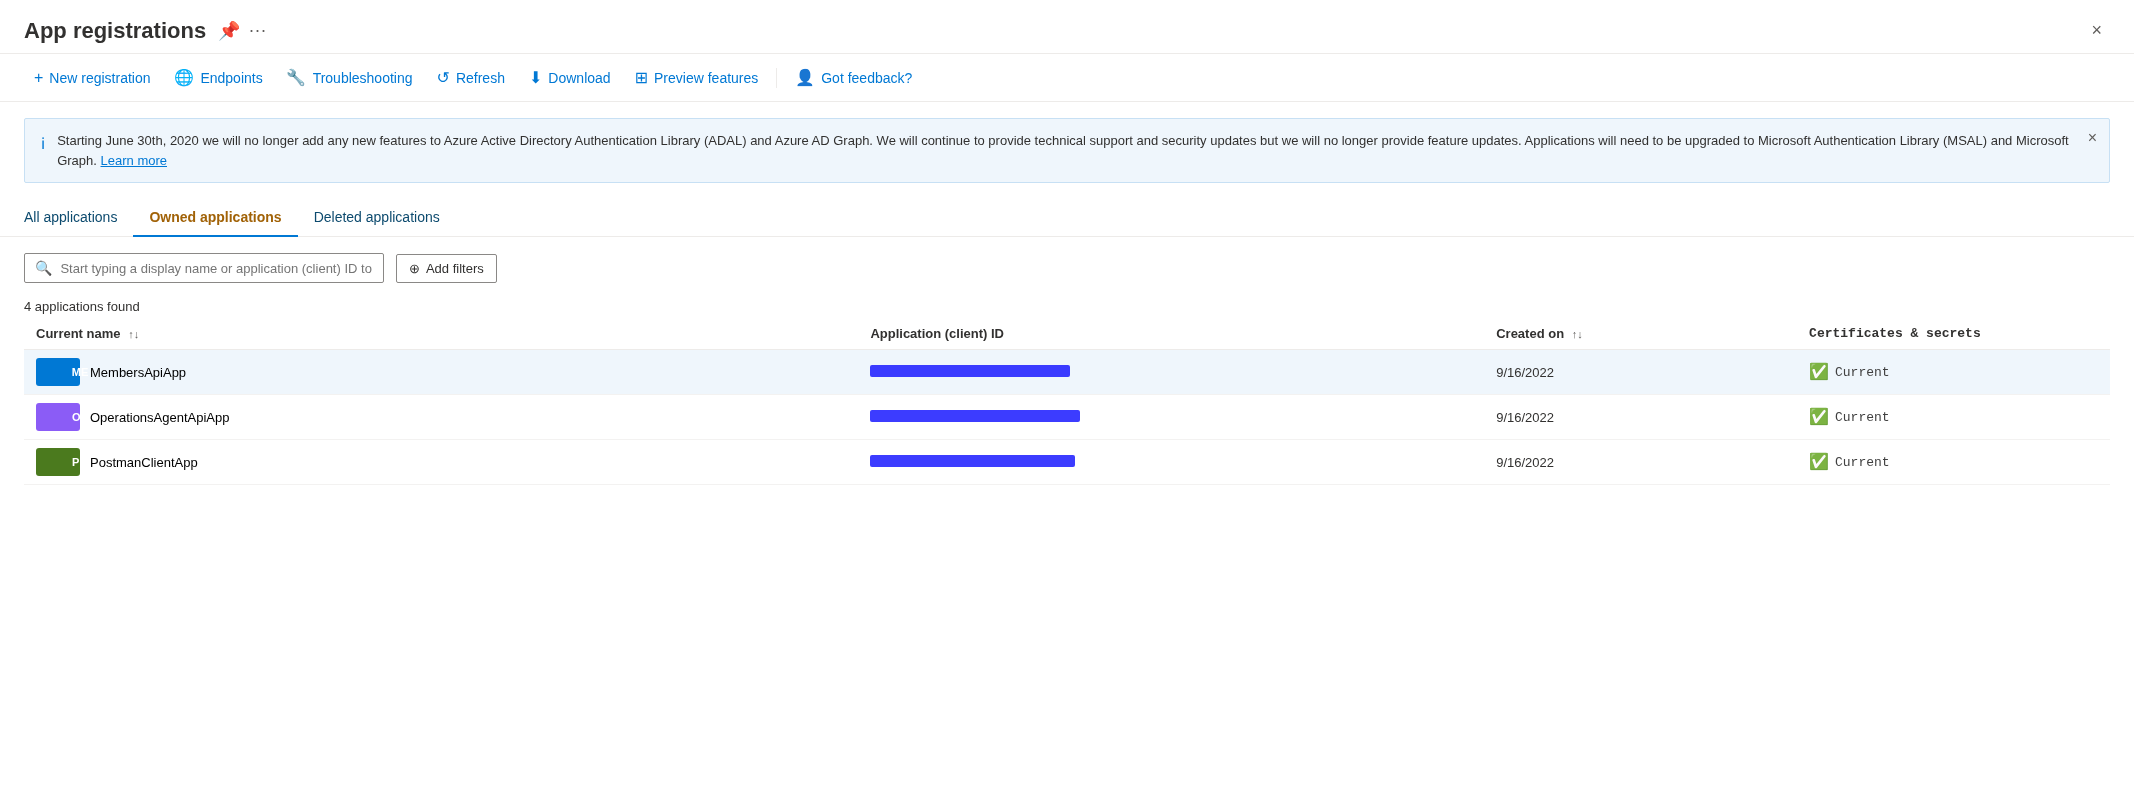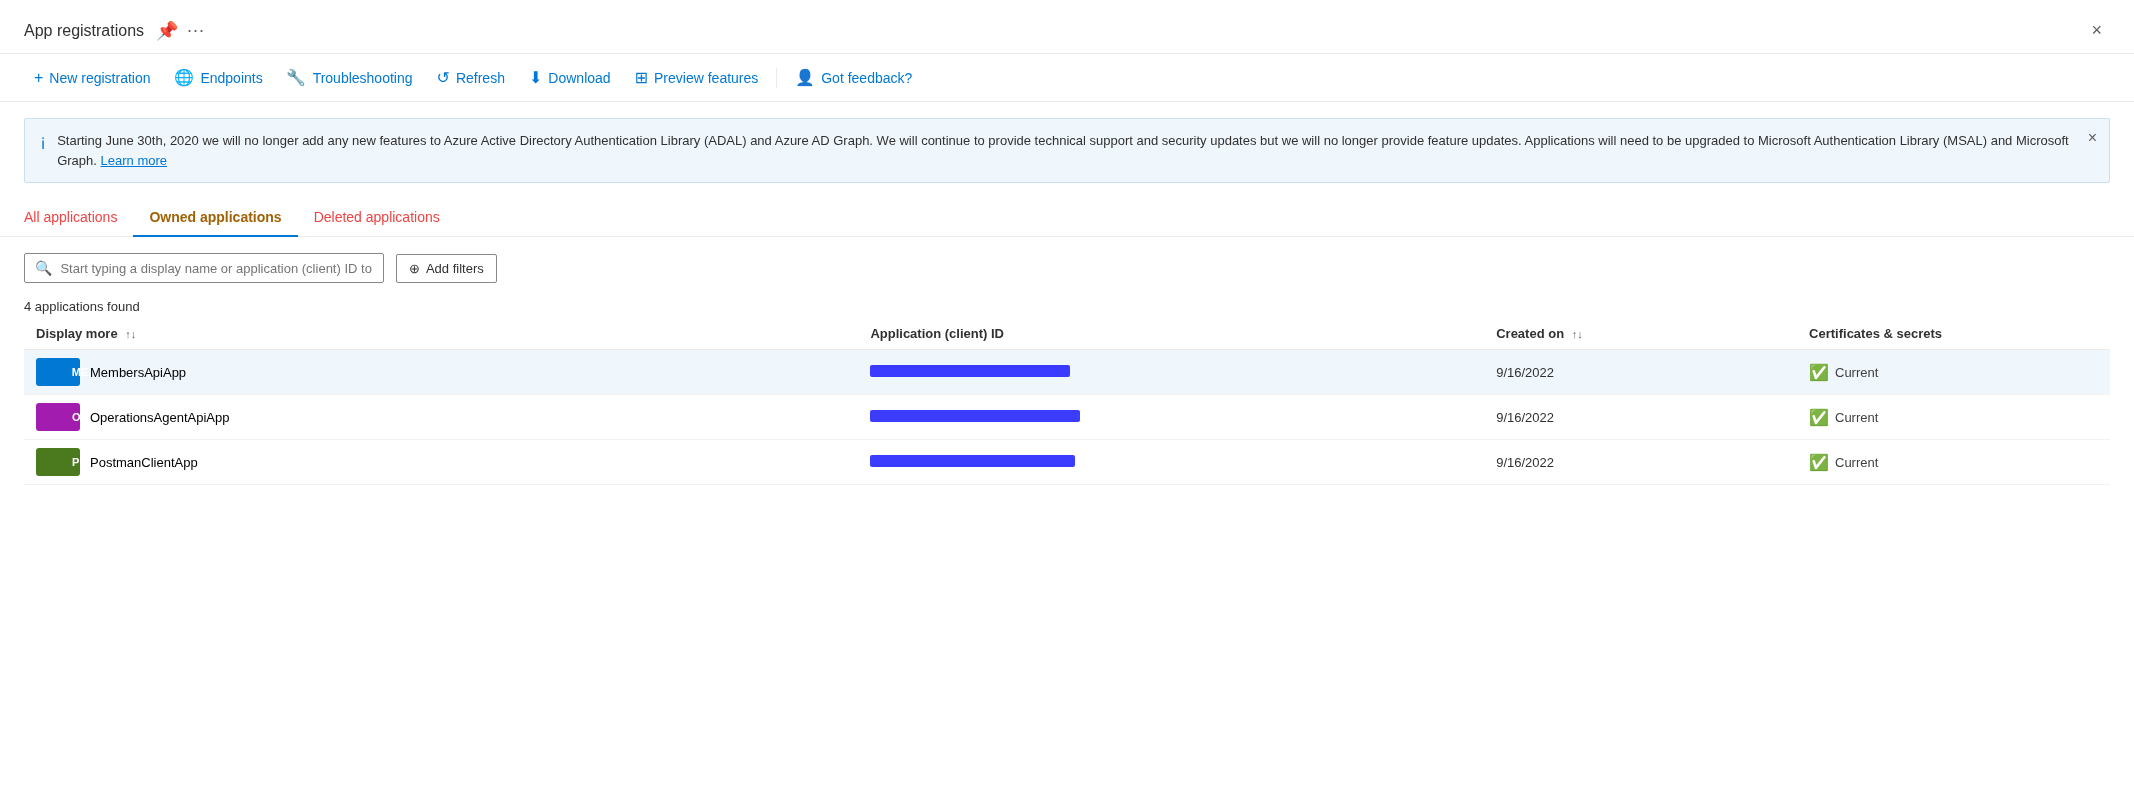--- a/index.html
+++ b/index.html
@@ -3,21 +3,21 @@
   <meta charset="utf-8">
   <style>
     * { box-sizing: border-box; margin: 0; padding: 0; }
     body { font-family: 'Segoe UI', Arial, sans-serif; font-size: 14px; color: #323130; background: #fff; }
     
     .page-header {
       display: flex; align-items: center; justify-content: space-between;
       padding: 16px 24px 8px 24px; border-bottom: 1px solid #edebe9;
     }
     .page-title-group { display: flex; align-items: center; gap: 12px; }
-    .page-title { font-size: 16px; font-weight: 400; color: #323130; }
+    .page-title { font-size: 22px; font-weight: 700; color: #323130; }
     .header-icons { display: flex; align-items: center; gap: 8px; color: #605e5c; font-size: 16px; }
     .header-icons span { cursor: pointer; font-size: 18px; }
     .close-btn { font-size: 18px; color: #605e5c; cursor: pointer; background: none; border: none; padding: 4px 8px; }
     
     .toolbar {
       display: flex; align-items: center; gap: 4px;
       padding: 8px 24px; border-bottom: 1px solid #edebe9;
     }
     .toolbar-btn {
       display: flex; align-items: center; gap: 6px;
@@ -34,21 +34,21 @@
       display: flex; align-items: flex-start; gap: 12px; position: relative;
     }
     .banner-icon { color: #0078d4; font-size: 16px; margin-top: 1px; flex-shrink: 0; }
     .banner-text { font-size: 13px; color: #323130; line-height: 1.5; }
     .banner-text a { color: #0078d4; text-decoration: underline; }
     .banner-close { position: absolute; right: 12px; top: 10px; background: none; border: none; cursor: pointer; color: #605e5c; font-size: 16px; }
     
     .tabs-container { padding: 0 24px; border-bottom: 1px solid #edebe9; margin-top: 8px; }
     .tabs { display: flex; gap: 0; }
     .tab {
-      padding: 10px 16px; cursor: pointer; font-size: 14px; color: #ef4444;
+      padding: 10px 16px; cursor: pointer; font-size: 14px; color: #0c4a6e;
       border-bottom: 2px solid transparent; margin-bottom: -1px;
       white-space: nowrap;
     }
     .tab:first-child { padding-left: 0; }
     .tab.active { color: #a16207; font-weight: 600; border-bottom: 2px solid #0078d4; }
     
     .content { padding: 16px 24px; }
     
     .filter-row { display: flex; align-items: center; gap: 12px; margin-bottom: 16px; }
     .search-box {
@@ -91,21 +91,21 @@
       opacity: 0.85;
     }
     
     .cert-cell { display: flex; align-items: center; gap: 6px; }
     .cert-icon { color: #107c10; font-size: 16px; }
     .cert-label { color: #404040; font-size: 13px; text-align: right; }
     
     .col-display { width: 40%; }
     .col-appid { width: 30%; }
     .col-created { width: 15%; }
-    .col-certs { width: 15%; }
+    .col-certs { width: 15%; font-family: Liberation Mono, monospace; }
   </style>
 </head>
 <body>
 
 <div class="page-header">
   <div class="page-title-group">
     <span class="page-title">App registrations</span>
     <div class="header-icons">
       <span title="Pin">📌</span>
       <span title="More">···</span>
@@ -175,21 +175,21 @@
       <span>Add filters</span>
     </button>
   </div>
 
   <div class="results-count">4 applications found</div>
 
   <table class="table">
     <thead>
       <tr>
         <th class="col-display">
-          <span>Display more</span>
+          <span>Current name</span>
           <span class="sort-icon">↑↓</span>
         </th>
         <th class="col-appid">
           <span>Application (client) ID</span>
         </th>
         <th class="col-created">
           <span>Created on</span>
           <span class="sort-icon">↑↓</span>
         </th>
         <th class="col-certs">
@@ -213,21 +213,21 @@
       <td class="col-certs">
         <div class="cert-cell">
           <span class="cert-icon">✅</span>
           <span class="cert-label">Current</span>
         </div>
       </td>
     </tr>
         <tr>
       <td class="col-display">
         <div class="app-cell">
-          <div class="app-avatar" style="background:#a21caf">OP</div>
+          <div class="app-avatar" style="background:#8b5cf6">OP</div>
           <a class="app-link">OperationsAgentApiApp</a>
         </div>
       </td>
       <td class="col-appid">
         <span class="client-id-bar" style="width:210px"></span>
       </td>
       <td class="col-created">9/16/2022</td>
       <td class="col-certs">
         <div class="cert-cell">
           <span class="cert-icon">✅</span>

